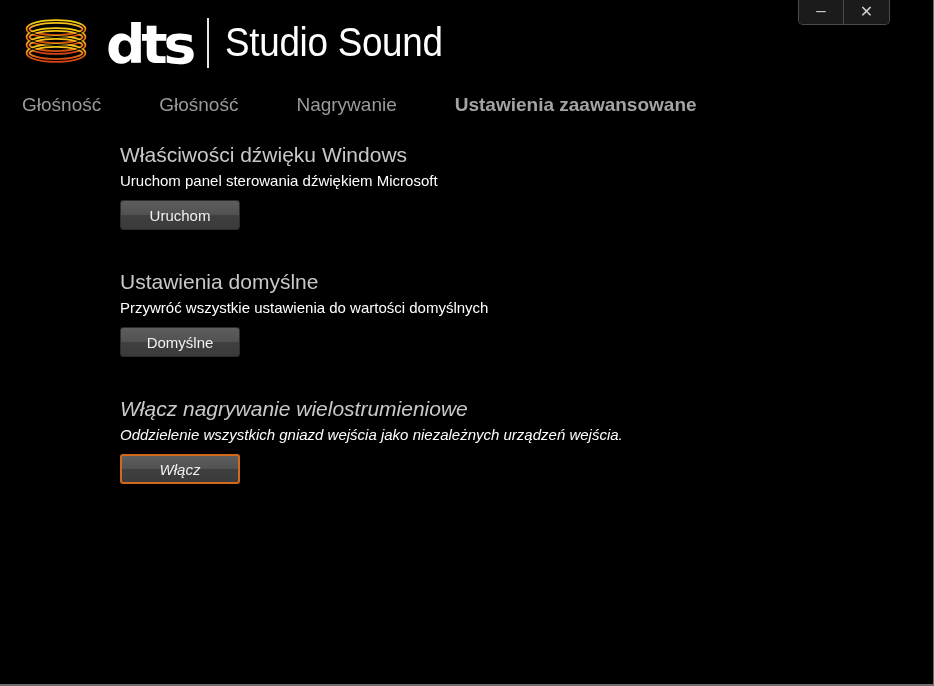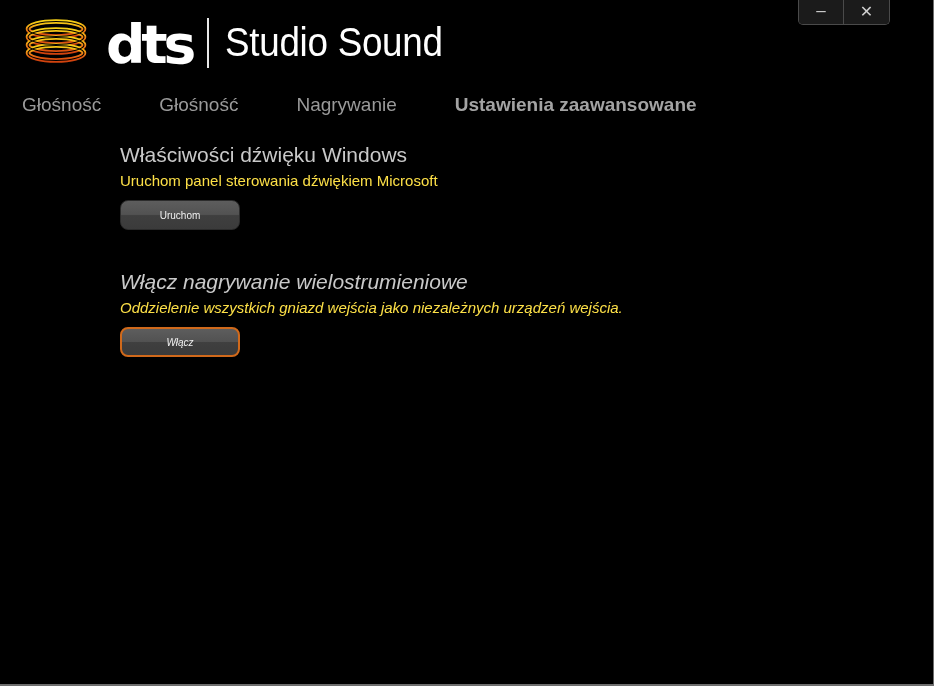--- a/index.html
+++ b/index.html
@@ -104,39 +104,39 @@
   .section:last-child { margin-bottom:0;font-style:italic; }
   .sec-title {
     font-size:21px;
     color:#c9c9c9;
     line-height:26px;
     margin-bottom:3px;
     white-space:nowrap;
   }
   .sec-desc {
     font-size:15px;
-    color:#fde047;
+    color:#ffffff;
     line-height:20px;
     margin-bottom:9px;
     white-space:nowrap;
   }
   .btn-row { display:flex; align-items:center; }
 
   .btn {
     min-width:120px;
     height:30px;
     padding:0 16px;
     display:inline-flex;
     align-items:center;
     justify-content:center;
-    font-size:10px;
+    font-size:15px;
     color:#f0f0f0;
     background:linear-gradient(to bottom,#5d5d5d 0%,#525252 48%,#3f3f3f 52%,#3b3b3b 100%);
     border:1px solid #2c2c2c;
-    border-radius:8px;
+    border-radius:3px;
     cursor:pointer;
     user-select:none;
     white-space:nowrap;
     margin-right:21px;
   }
   .btn:last-child { margin-right:0; }
   .btn.selected {
     border:2px solid #d0691b;
     padding:0 15px;
   }
@@ -194,20 +194,27 @@
   <div class="content">
 
     <div class="section">
       <div class="sec-title">Właściwości dźwięku Windows</div>
       <div class="sec-desc">Uruchom panel sterowania dźwiękiem Microsoft</div>
       <div class="btn-row">
         <div class="btn">Uruchom</div>
       </div>
     </div>
 
+    <div class="section">
+      <div class="sec-title">Ustawienia domyślne</div>
+      <div class="sec-desc">Przywróć wszystkie ustawienia do wartości domyślnych</div>
+      <div class="btn-row">
+        <div class="btn">Domyślne</div>
+      </div>
+    </div>
 
     <div class="section">
       <div class="sec-title">Włącz nagrywanie wielostrumieniowe</div>
       <div class="sec-desc">Oddzielenie wszystkich gniazd wejścia jako niezależnych urządzeń wejścia.</div>
       <div class="btn-row">
         <div class="btn selected">Włącz</div>
       </div>
     </div>
 
   </div>

